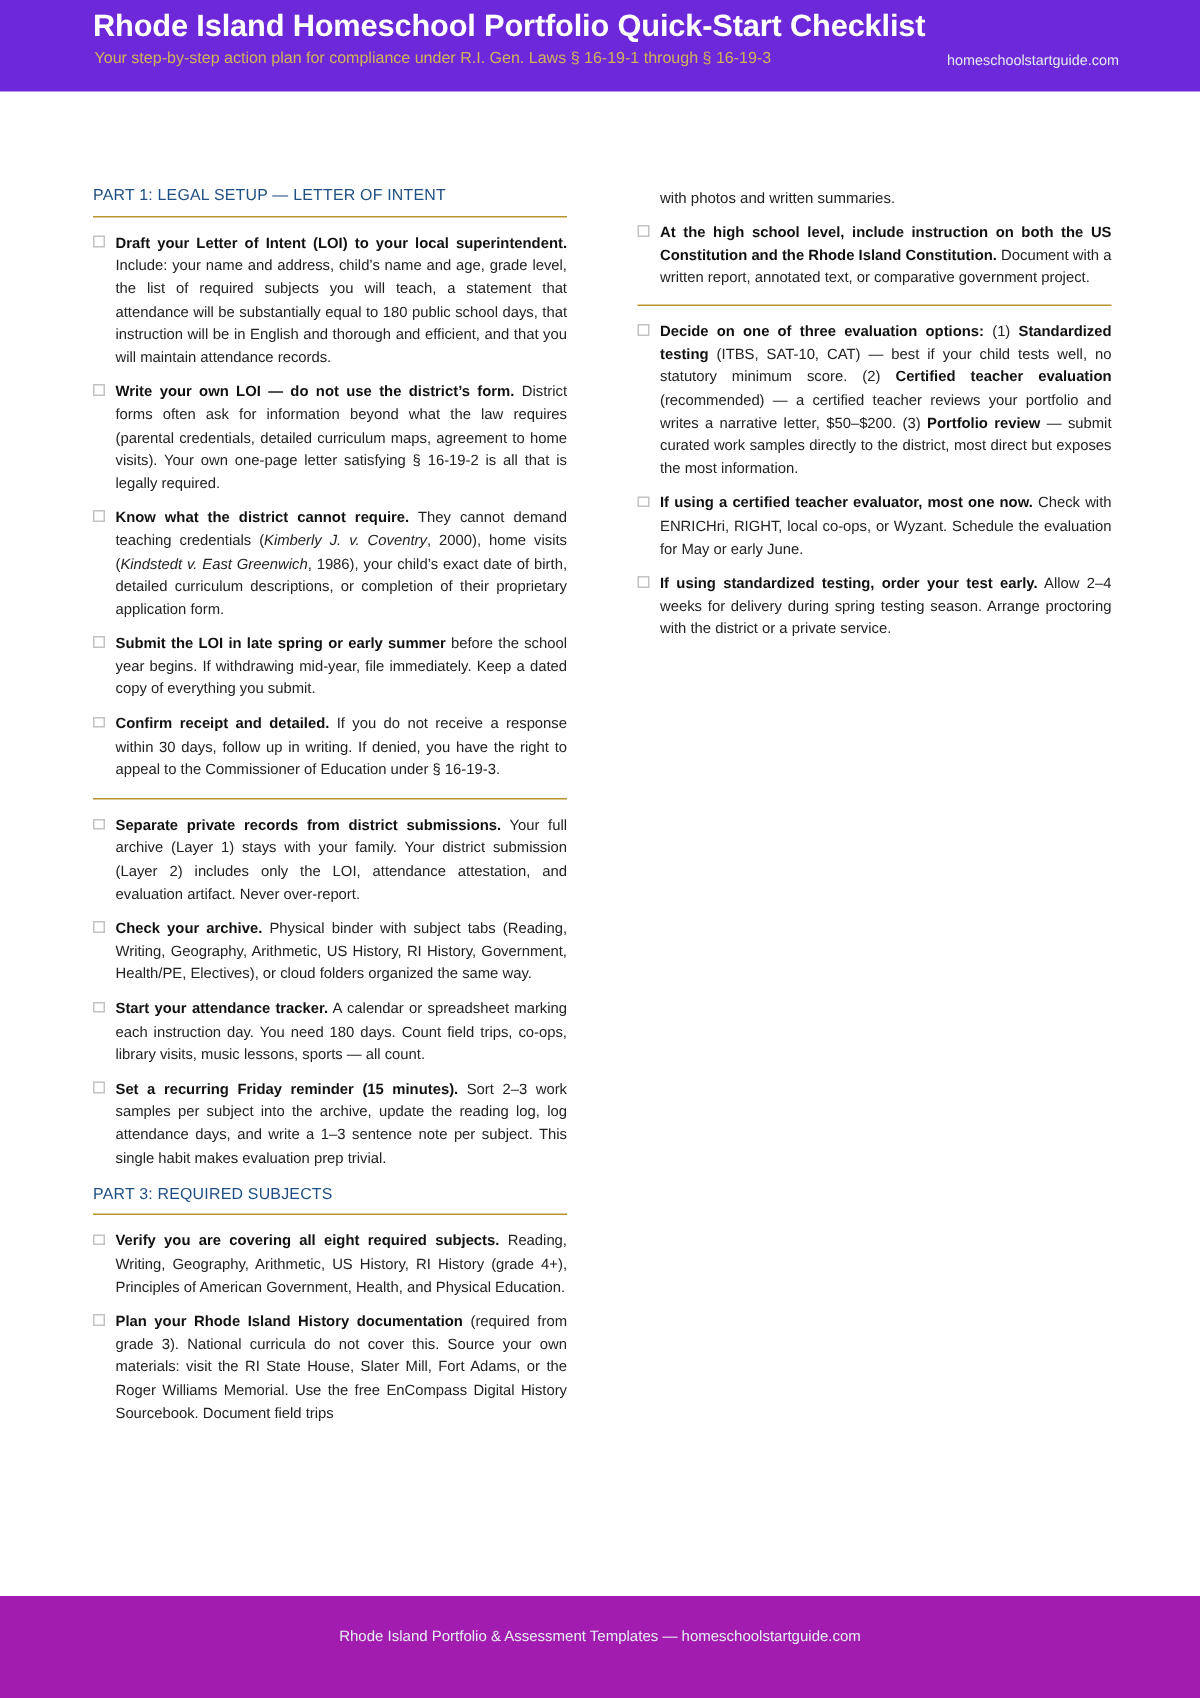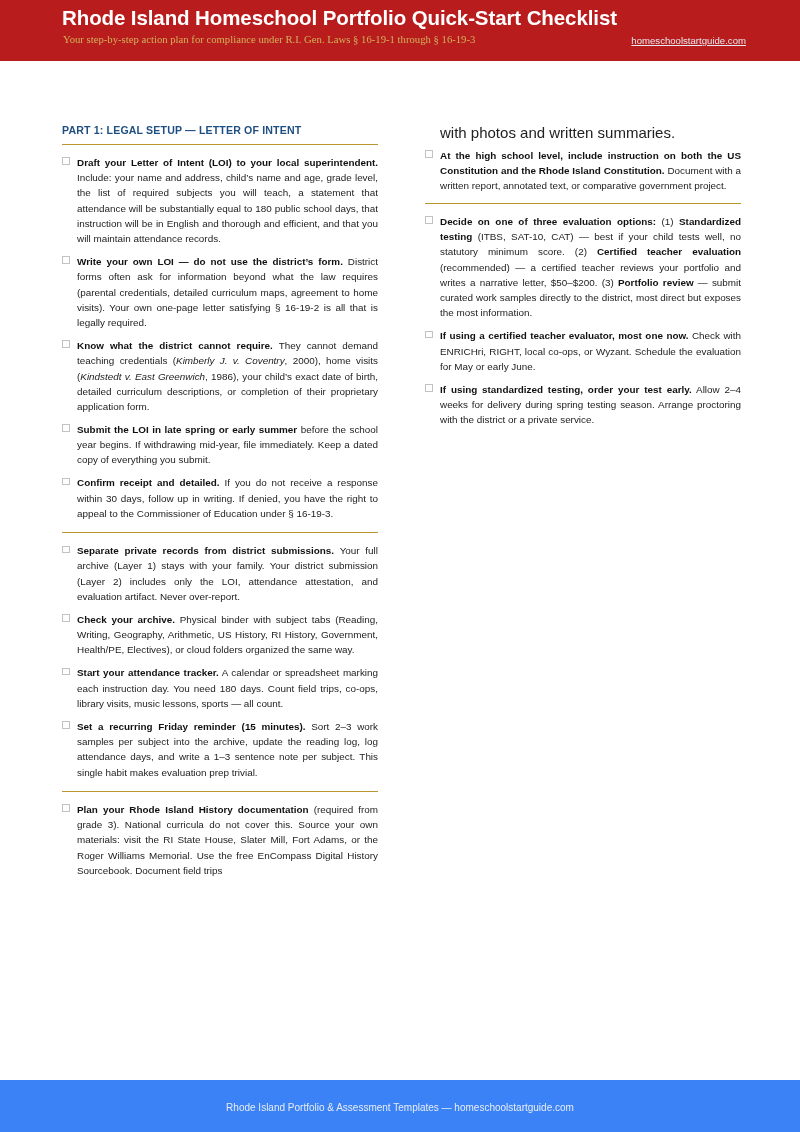--- a/index.html
+++ b/index.html
@@ -12,21 +12,21 @@
     width: 800px;
     height: 1132px;
     font-family: "Liberation Sans", sans-serif;
     color: #1a1a1a;
     position: relative;
     overflow: hidden;
   }
 
   
   .header {
-    background: #b91c1c;
+    background: #6d28d9;
     height: 61px;
     padding: 0;
     position: relative;
     box-sizing: border-box;
   }
   .header-title {
     position: absolute;
     left: 62px;
     top: 6px;
     font-size: 20.5px;
@@ -35,30 +35,28 @@
     letter-spacing: -0.1px;
     white-space: nowrap;
   }
   .header-sub {
     position: absolute;
     left: 63px;
     top: 33px;
     font-size: 10.7px;
     color: #d2b15c;
     white-space: nowrap;
-    font-family: Liberation Serif, serif;
   }
   .header-url {
     position: absolute;
     right: 54px;
     top: 35px;
     font-size: 9.6px;
     color: #e3e9f0;
     white-space: nowrap;
-    text-decoration: underline;
   }
 
   
   .page {
     position: absolute;
     top: 61px;
     left: 0;
     right: 0;
     bottom: 52px;
   }
@@ -70,21 +68,21 @@
   .col-left  { left: 62px; }
   .col-right { left: 425px; }
 
   
   .part {
     margin: 0 0 0 0;
   }
   .part-title {
     color: #1f4f82;
     font-size: 10.6px;
-    font-weight: bold;
+    font-weight: normal;
     letter-spacing: 0.15px;
     text-transform: uppercase;
     line-height: 1.1;
     white-space: nowrap;
   }
   .part-rule {
     border-top: 1.6px solid #b8952e;
     margin-top: 7px;
     margin-bottom: 10px;
     width: 100%;
@@ -119,38 +117,38 @@
   }
   li.item b, li.item .b {
     font-weight: bold;
     color: #111111;
   }
   li.item i, li.item .i {
   }
 
   
   .cont {
-    font-size: 15px;
+    font-size: 10px;
     line-height: 15.3px;
     color: #222222;
     text-align: justify;
     margin: 0 0 7.5px 15px;
   }
 
   .part-block { margin-bottom: 11px; }
   .part-gap-top { margin-top: 9px; }
 
   
   .footer {
     position: absolute;
     left: 0;
     right: 0;
     bottom: 0;
-    height: 52px;
-    background: #3b82f6;
+    height: 68px;
+    background: #a21caf;
   }
   .footer-text {
     position: absolute;
     width: 100%;
     top: 22px;
     text-align: center;
     color: #e7edf4;
     font-size: 10px;
   }
 </style>
@@ -181,22 +179,24 @@
         <div class="part part-block part-gap-top">
           <div class="part-rule"></div>
           <ul class="items">
             <li class="item"><span class="cb"></span><b>Separate private records from district submissions.</b>  <span>Your full archive (Layer 1) stays with your family.  Your district submission (Layer 2) includes only the LOI, attendance attestation, and evaluation artifact. Never over-report.</span></li>
             <li class="item"><span class="cb"></span><b>Check your archive.</b>  <span>Physical binder with subject tabs (Reading, Writing, Geography, Arithmetic, US History, RI History, Government, Health/PE, Electives), or cloud folders organized the same way.</span></li>
             <li class="item"><span class="cb"></span><b>Start your attendance tracker.</b>  <span>A calendar or spreadsheet marking each instruction day.  You need 180 days.  Count field trips, co-ops, library visits, music lessons, sports — all count.</span></li>
             <li class="item"><span class="cb"></span><b>Set a recurring Friday reminder (15 minutes).</b>  <span>Sort 2–3 work samples per subject into the archive, update the reading log, log attendance days, and write a 1–3 sentence note per subject.  This single habit makes evaluation prep trivial.</span></li>
           </ul>
         </div>
         <div class="part part-block part-gap-top">
-          <div class="part-rule"></div>
-          <ul class="items">
+          <div class="part-title">PART 3: REQUIRED SUBJECTS</div>
+          <div class="part-rule"></div>
+          <ul class="items">
+            <li class="item"><span class="cb"></span><b>Verify you are covering all eight required subjects.</b>  <span>Reading, Writing, Geography, Arithmetic, US History, RI History (grade 4+), Principles of American Government, Health, and Physical Education.</span></li>
             <li class="item"><span class="cb"></span><b>Plan your Rhode Island History documentation</b>  <span>(required from grade 3).  National curricula do not cover this.  Source your own materials:  visit the RI State House, Slater Mill, Fort Adams, or the Roger Williams Memorial.  Use the free EnCompass Digital History Sourcebook. Document field trips</span></li>
           </ul>
         </div>
       </div>
   </div>
 
   <div class="col col-right">
     <p class="cont">with photos and written summaries.</p>
     <ul class="items" id="right-cont-items">
         <li class="item"><span class="cb"></span><b>At the high school level, include instruction on both the US Constitution and the Rhode Island Constitution.</b>  <span>Document with a written report, annotated text, or comparative government project.</span></li>

